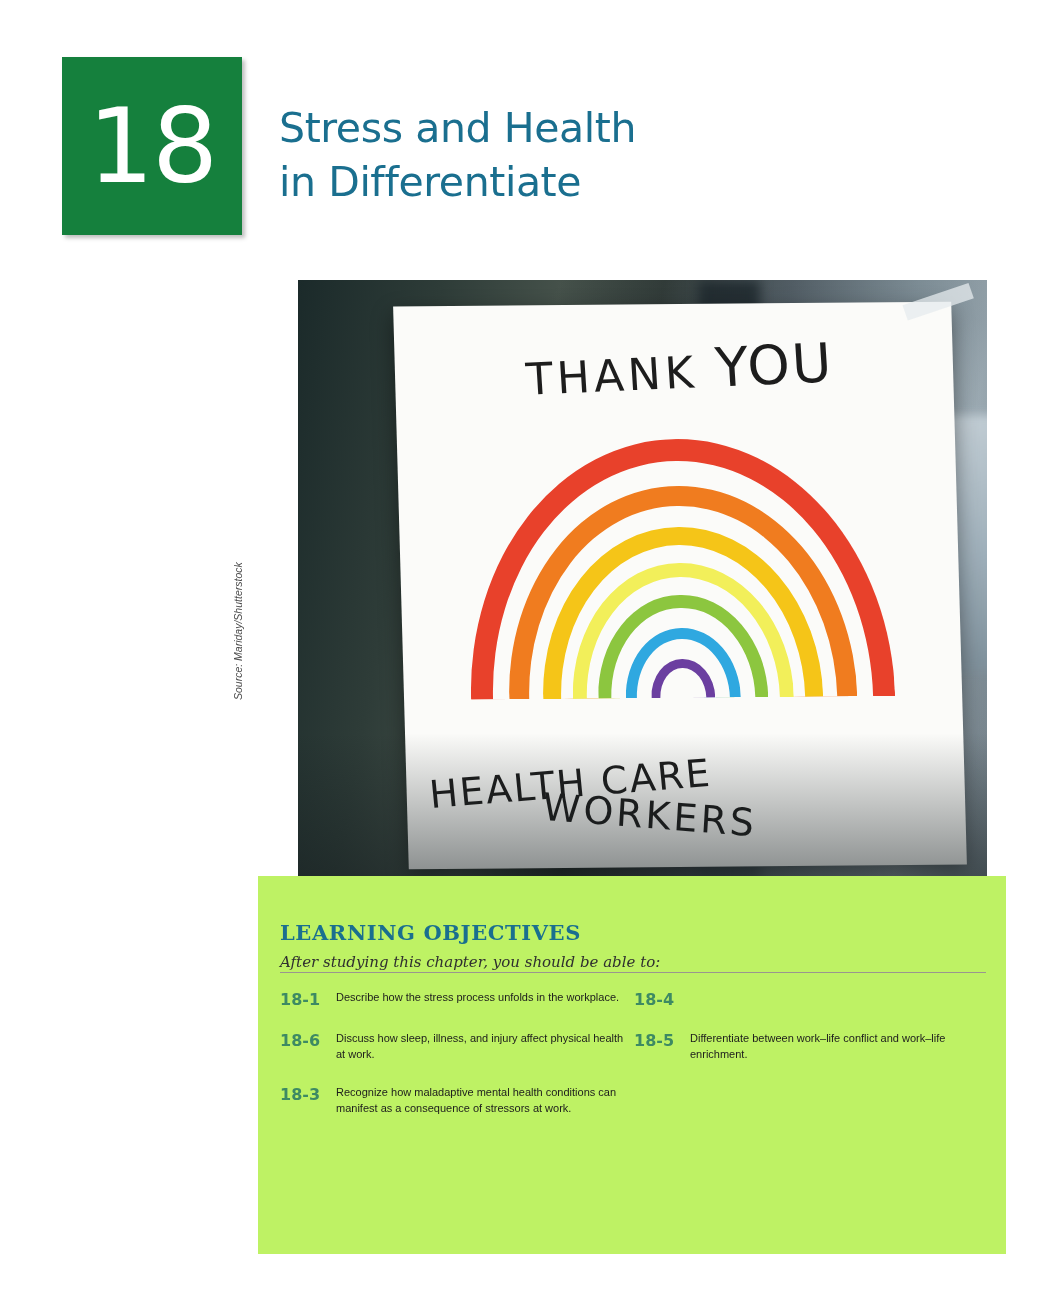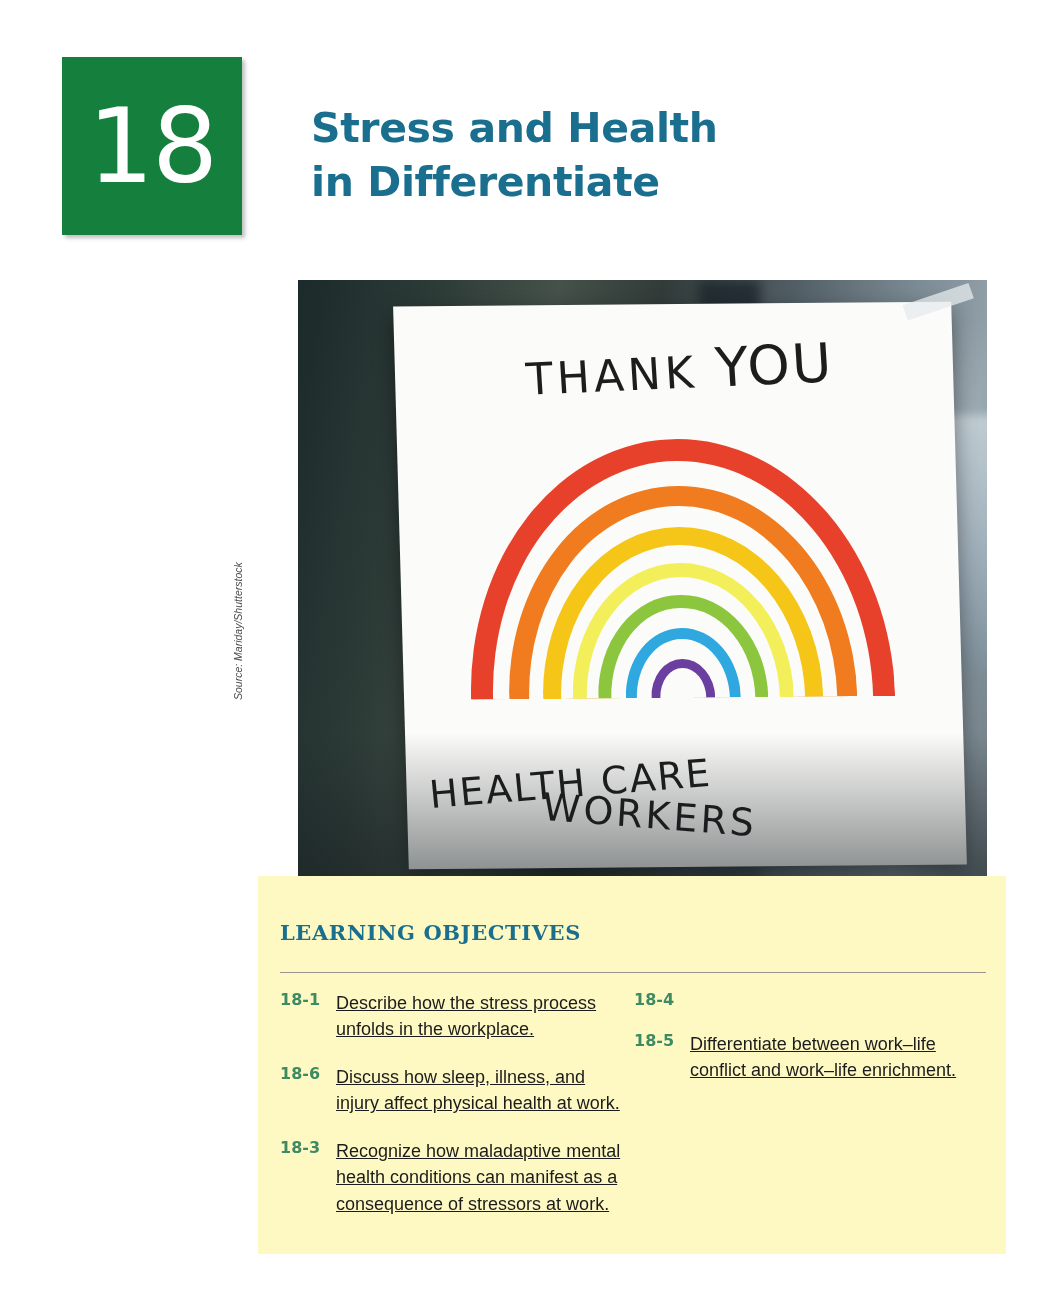--- a/index.html
+++ b/index.html
@@ -33,26 +33,26 @@
     font-size: 104px;
     font-weight: 400;
     letter-spacing: -2px;
     line-height: 1;
     font-family: "DejaVu Sans", sans-serif;
   }
 
   
   .chapter-title {
     position: absolute;
-    left: 311px;
+    left: 279px;
     top: 88px;
     width: 600px;
     color: #1a6f8f;
     font-size: 41px;
-    font-weight: bold;
+    font-weight: normal;
     line-height: 1.32;
     letter-spacing: -0.4px;
     font-family: "DejaVu Sans", sans-serif;
     margin-top: 13px;
   }
   .chapter-title .line2 { display: block; }
 
   
   .photo {
     position: absolute;
@@ -192,21 +192,21 @@
     font-family: "Liberation Sans", sans-serif;
   }
 
   
   .lo-panel {
     position: absolute;
     left: 258px;
     top: 876px;
     width: 748px;
     height: 378px;
-    background: #fef9c3;
+    background: #bef264;
   }
   .lo-title {
     position: absolute;
     left: 22px;
     top: 27px;
     color: #1a6f8f;
     font-size: 21px;
     font-weight: bold;
     letter-spacing: 0.6px;
     font-family: "DejaVu Serif", serif;
@@ -244,24 +244,23 @@
   }
   .lo-num {
     color: #3d8a63;
     font-weight: bold;
     font-size: 16px;
     min-width: 44px;
     font-family: "DejaVu Sans", sans-serif;
   }
   .lo-text {
     color: #1c1c1c;
-    font-size: 18px;
+    font-size: 11px;
     line-height: 1.45;
     font-family: "Liberation Sans", sans-serif;
-    text-decoration: underline;
   }
 </style>
 </head>
 <body>
 
 <div class="chapter-badge">
   <span class="num">18</span>
 </div>
 
 <h1 class="chapter-title">
@@ -298,20 +297,21 @@
     </div>
   </div>
 
   <div class="dark-lower"></div>
 </figure>
 
 <div class="source-credit">Source: Mariday/Shutterstock</div>
 
 <section class="lo-panel">
   <h2 class="lo-title">LEARNING OBJECTIVES</h2>
+  <p class="lo-sub">After studying this chapter, you should be able to:</p>
   <div class="lo-rule"></div>
 
   <div class="lo-cols">
     <div class="lo-col">
       <div class="lo-item">
         <span class="lo-num">18-1</span>
         <span class="lo-text">Describe how the stress process unfolds in the workplace.</span>
       </div>
       <div class="lo-item">
         <span class="lo-num">18-6</span>

